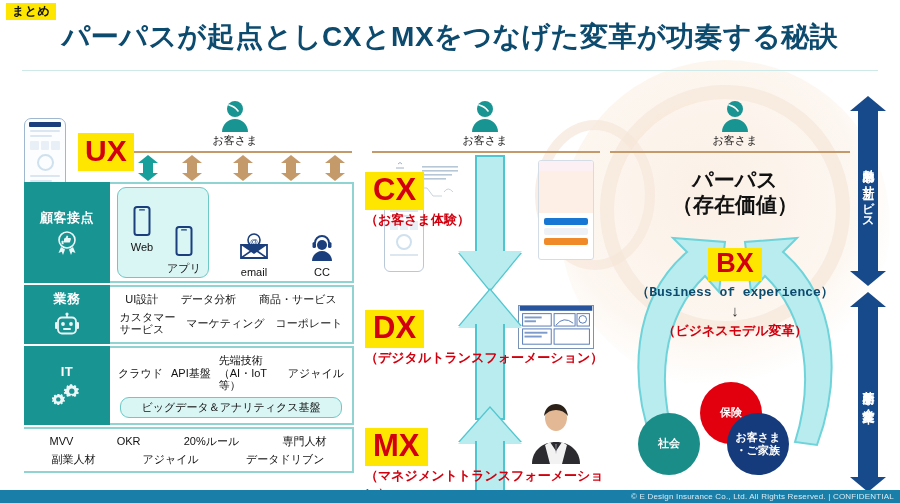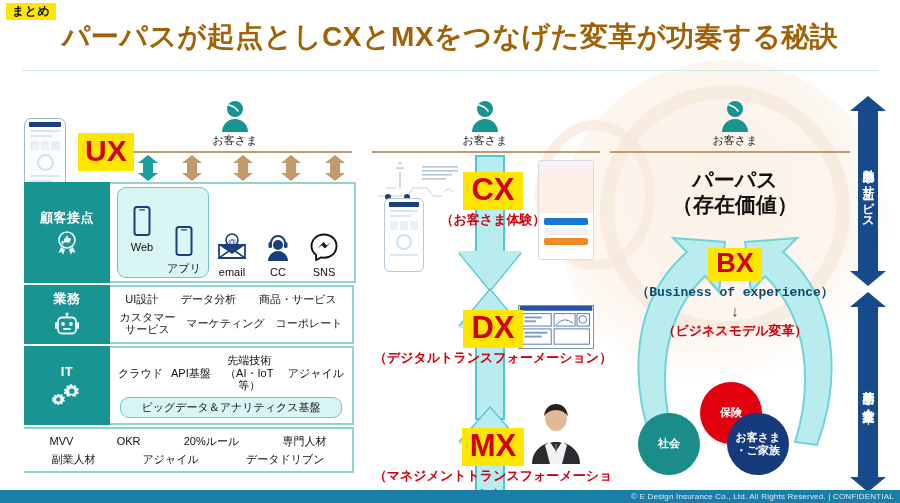--- a/index.html
+++ b/index.html
@@ -22,21 +22,21 @@
 
   
   #summary-badge {
     position: absolute; left: 6px; top: 3px;
     background: #ffe600; color: #101010;
     font-size: 12px; font-weight: bold; letter-spacing: .5px;
     padding: 2px 6px 3px; line-height: 1;
   }
   #slide-title {
     position: absolute; left: 0; top: 18px; width: 900px;
-    text-align: center; color: #a16207;
+    text-align: center; color: #0c4a6e;
     font-size: 28px; font-weight: bold; letter-spacing: .5px;
     white-space: nowrap;
   }
   #title-rule {
     position: absolute; left: 22px; top: 70px; width: 856px; height: 1px;
     background: #cfe8e8;
   }
 
   
   .persona { position: absolute; text-align: center; width: 120px; }
@@ -98,21 +98,21 @@
   }
   .row-head .row-title { font-size: 13px; font-weight: bold; letter-spacing: .5px; }
   .row-head .row-icon { margin-top: 4px; opacity: .92; }
   .row-body {
     flex: 1; background: #ffffff; border: 2px solid #8fd4d2; border-left: none;
     display: flex; flex-direction: column; justify-content: center;
     padding: 5px 6px; gap: 3px;
   }
   .chip-line { display: flex; align-items: center; justify-content: space-around; gap: 4px; }
   .chip {
-    position: relative; font-size: 11px; color: #111; text-align: center;
+    position: relative; font-size: 11px; color: #111; text-align: left;
     line-height: 1.15; white-space: nowrap; padding: 1px 2px;
   }
   .chip.dot::before {
     content: ""; position: absolute; left: 50%; top: 50%;
     width: 26px; height: 26px; margin: -13px 0 0 -13px;
     background: #bff0ef; border-radius: 50%; opacity: .75; z-index: -1;
   }
   .chip span { position: relative; z-index: 1; }
 
   
@@ -151,21 +151,21 @@
   #arrow-dx .ba-head { left: 0; top: 0; border-left: 32px solid transparent;
                        border-right: 32px solid transparent; border-bottom: 38px solid #b8ecef;
                        filter: drop-shadow(0 -2px 0 #4fc6cf); }
 
   #arrow-mx { left: 458px; top: 408px; width: 64px; height: 95px; }
   #arrow-mx .ba-shaft { left: 17px; bottom: 0; width: 30px; height: 62px; border-top: none; }
   #arrow-mx .ba-head { left: 0; top: 0; border-left: 32px solid transparent;
                        border-right: 32px solid transparent; border-bottom: 36px solid #b8ecef;
                        filter: drop-shadow(0 -2px 0 #4fc6cf); }
 
-  .x-label { position: absolute; text-align: center; width: 240px; margin-left: 8px; }
+  .x-label { position: absolute; text-align: left; width: 240px; }
   .x-badge {
     display: inline-block; background: #ffe600; color: #d2000f;
     font-size: 31px; font-weight: bold; line-height: 1; padding: 2px 8px 5px;
   }
   .x-sub { display: block; color: #d2000f; font-size: 13px; font-weight: bold; margin-top: 1px; }
   #label-cx { left: 365px; top: 172px; }
   #label-dx { left: 365px; top: 310px; }
   #label-mx { left: 365px; top: 428px; }
 
   
@@ -342,27 +342,20 @@
         <div class="touch-item">
           <svg width="28" height="28" viewBox="0 0 28 28">
             <path d="M7 10a7 7 0 0 1 14 0" fill="none" stroke="#1b3f7c" stroke-width="2"></path>
             <rect x="4.5" y="9" width="3.5" height="6" rx="1.6" fill="#1b3f7c"></rect>
             <rect x="20" y="9" width="3.5" height="6" rx="1.6" fill="#1b3f7c"></rect>
             <circle cx="14" cy="12" r="5" fill="#1b3f7c"></circle>
             <path d="M4 28c0-5.5 4.5-10 10-10s10 4.5 10 10z" fill="#1b3f7c"></path>
           </svg>
           <div class="tp-label">CC</div>
         </div>
-        <div class="touch-item">
-          <svg width="28" height="28" viewBox="0 0 28 28">
-            <path d="M14 1.5C6.8 1.5 1.5 6.7 1.5 13c0 3.6 1.8 6.8 4.6 8.9v5.2l4.9-2.7c1 .2 2 .4 3 .4 7.2 0 12.5-5.2 12.5-11.8S21.2 1.5 14 1.5z" fill="none" stroke="#111111" stroke-width="1.9"></path>
-            <path d="M7.5 15.5l6-6.4 3.2 3.3 4.3-3.3-6 6.4-3.2-3.3z" fill="#111111"></path>
-          </svg>
-          <div class="tp-label">SNS</div>
-        </div>
       </div>
     </div>
   </div>
 
   <div class="matrix-row">
     <div class="row-head">
       <div class="row-title">業務</div>
       <svg class="row-icon" width="26" height="26" viewBox="0 0 26 26">
         <path d="M13 2v3" stroke="#ffffff" stroke-width="1.6"></path>
         <circle cx="13" cy="2" r="1.6" fill="#ffffff"></circle>

